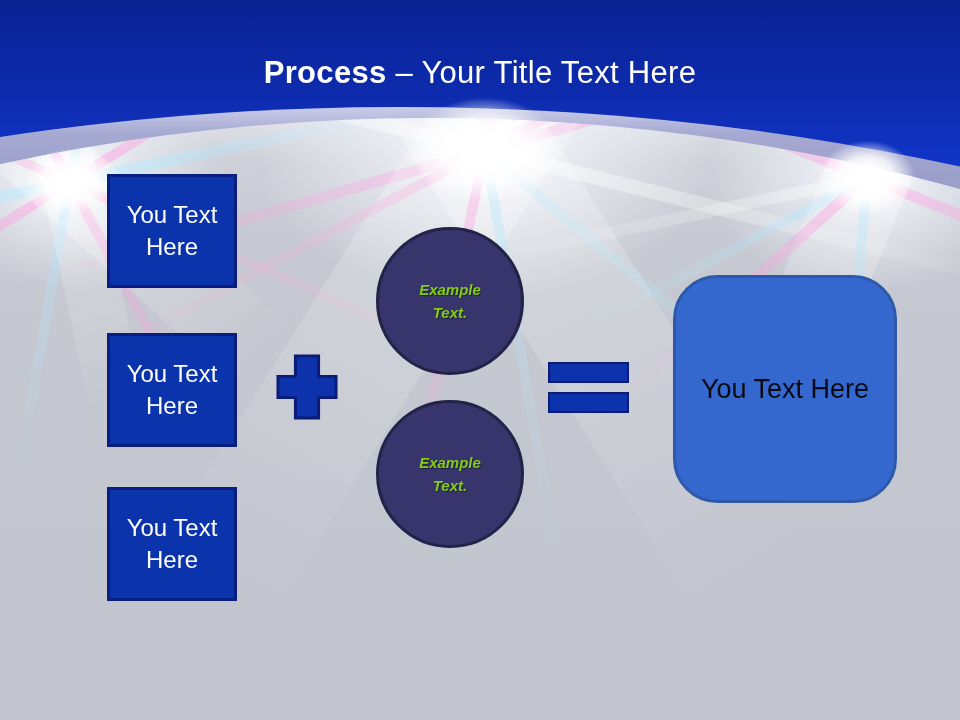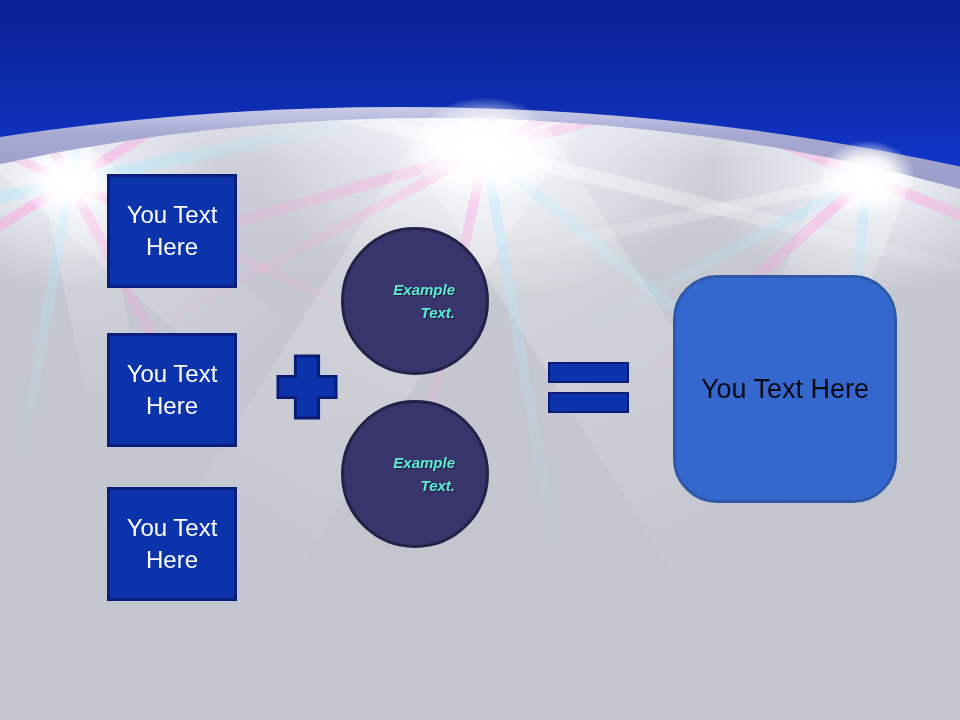--- a/index.html
+++ b/index.html
@@ -30,44 +30,45 @@
   .title .tb{font-weight:700;}
   .title .tr{margin-left:9px;}
   .sq{
     position:absolute;z-index:5;left:107px;width:130px;height:114px;box-sizing:border-box;
     background:#0b33ab;border:3px solid #0a1f7d;
     display:flex;align-items:center;justify-content:center;text-align:center;
     color:#ffffff;font-size:24px;line-height:32px;
   }
   .sq span{display:inline-block;width:102px;}
   .circ{
-    position:absolute;z-index:5;left:341px;width:148px;height:148px;box-sizing:border-box;
+    position:absolute;z-index:5;left:376px;width:148px;height:148px;box-sizing:border-box;
     background:#37356b;border:3px solid #232248;border-radius:50%;
-    display:flex;align-items:center;justify-content:center;text-align:right;
-    color:#5eead4;font-size:15px;font-weight:700;font-style:italic;line-height:23px;
+    display:flex;align-items:center;justify-content:center;text-align:center;
+    color:#84cc16;font-size:15px;font-weight:700;font-style:italic;line-height:23px;
     text-shadow:1px 1px 1px rgba(0,0,0,.45);
   }
   .circ span{display:inline-block;width:80px;}
   .plus{position:absolute;z-index:5;left:276px;top:354px;width:62px;height:66px;}
   .eqbar{
     position:absolute;z-index:5;left:548px;width:81px;height:21px;box-sizing:border-box;
     background:#0c33ac;border:2.5px solid #0a1c74;
   }
   .result{
     position:absolute;z-index:5;left:673px;top:275px;width:224px;height:228px;box-sizing:border-box;
     background:#3568ce;border:3px solid #2d59a8;border-radius:44px;
     display:flex;align-items:center;justify-content:center;text-align:center;
     color:#0a0a14;font-size:27px;
   }
 </style>
 </head>
 <body>
 
 <div class="slide">
 
+  <h1 class="title"><span class="tb">Process</span><span class="tr">– Your Title Text Here</span></h1>
 
   <div class="rim"></div>
 
   <div class="dome">
 
     <div class="glow" style="left:1230px;top:-86px;width:420px;height:300px"></div>
     <div class="ray" style="left:1090px;top:59px;width:700px;height:10px;background:linear-gradient(90deg,transparent,rgba(255,160,225,.55),transparent);transform:rotate(-32deg)"></div>
     <div class="ray" style="left:1060px;top:58px;width:760px;height:12px;background:linear-gradient(90deg,transparent,rgba(175,232,255,.5),transparent);transform:rotate(-12deg)"></div>
     <div class="ray" style="left:1180px;top:24px;width:520px;height:80px;background:linear-gradient(90deg,transparent,rgba(255,255,255,.32),transparent);transform:rotate(42deg)"></div>
     <div class="ray" style="left:1120px;top:59px;width:640px;height:10px;background:linear-gradient(90deg,transparent,rgba(255,160,225,.5),transparent);transform:rotate(62deg)"></div>

